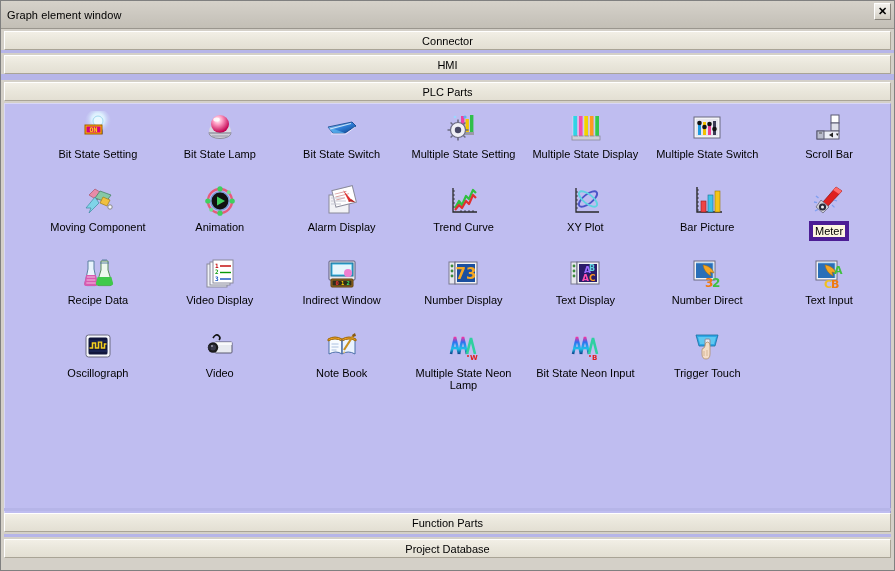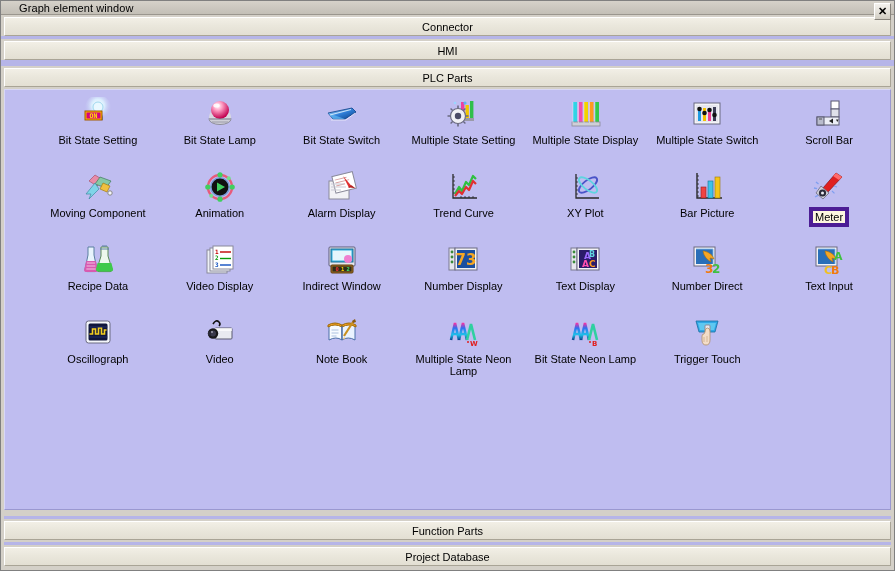--- a/index.html
+++ b/index.html
@@ -19,26 +19,26 @@
     height: 571px;
     box-sizing: border-box;
     background: #d4d0c8;
     border: 1px solid #808080;
     overflow: hidden;
   }
 
   
   .titlebar {
     position: relative;
-    height: 14px;
+    height: 28px;
     background: linear-gradient(to bottom, #d6d2ca 0%, #cbc7bf 55%, #c3bfb6 100%);
     border-bottom: 1px solid #9a968e;
     display: flex;
     align-items: center;
-    padding-left: 18px;
+    padding-left: 6px;
     box-sizing: border-box;
   }
   .titlebar-text {
     font-size: 11px;
     color: #000;
     letter-spacing: 0.1px;
   }
   .close-btn {
     position: absolute;
     right: 3px;
@@ -126,21 +126,21 @@
     padding: 0 1px;
   }
   .cap.selected {
     background: #fdf7e0;
     border: 4px solid #4c1d95;
     padding: 0 2px;
     line-height: 12px;
   }
 
   
-  .bottom-wrap { position: absolute; left: 0; right: 0; bottom: 0; }
+  .bottom-wrap { position: absolute; left: 0; right: 0; bottom: 8px; }
   .statusline {
     height: 3px;
     background: #b6b5e8;
     margin: 0 3px;
   }
 </style>
 </head>
 <body>
 
 <div class="window">
@@ -549,21 +549,21 @@
                   <stop offset="100%" stop-color="#0a3f8a"></stop>
                 </linearGradient>
               </defs>
   <path d="M5 24 L9 7 L13 24 M6.5 18 h5" stroke="url(#neon2)" stroke-width="2.6" fill="none"></path>
   <path d="M13 24 L17 7 L21 24 M14.5 18 h5" stroke="url(#neon2)" stroke-width="2.6" fill="none"></path>
   <path d="M21 24 L25 8 L29 24" stroke="#2fd0a0" stroke-width="2.6" fill="none"></path>
   <text x="24" y="30" font-family="DejaVu Sans, sans-serif" font-size="7" font-weight="bold" fill="#e02020">B</text>
   <path d="M21 26 h2" stroke="#e02020" stroke-width="1.3"></path>
 </svg>
           </div>
-          <div class="cap">Bit State Neon Lamp</div>
+          <div class="cap">Bit State Neon Input</div>
         </div>
         <div class="cell">
           <div class="ico">
             <svg width="34" height="34" viewBox="0 0 34 34">
   <path d="M6 5 h22 l-3 11 h-16 z" fill="#2fa8e8" stroke="#1a6fa0" stroke-width=".8"></path>
   <path d="M8 7 h18 l-2 7 h-14 z" fill="#5fc8f0"></path>
   <rect x="15" y="9" width="5" height="7" rx="1" fill="#e8e8ee" stroke="#8a8a9a"></rect>
   <path d="M15 16 q0 -4 2.5 -4 q2.5 0 2.5 4 v8 q0 5 -4 5 q-4 0 -4 -5 v-4 q0 -2 2 -2 z" fill="#f4ddc8" stroke="#b08f6a" stroke-width=".8"></path>
   <path d="M14 21 v5 M17 20 v6" stroke="#c8a882" stroke-width=".7"></path>
 </svg>

